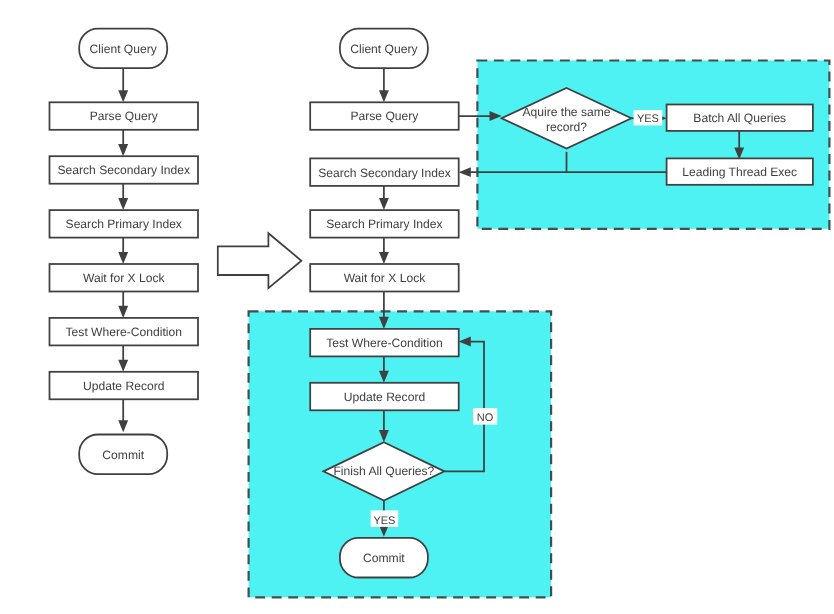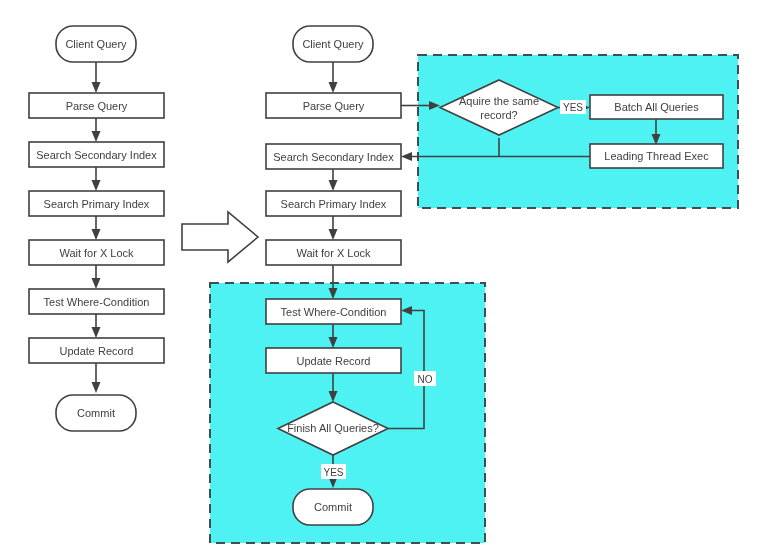--- a/index.html
+++ b/index.html
@@ -10,21 +10,21 @@
   }
   body {
     width: 758px;
     height: 558px;
     position: relative;
     overflow: hidden;
     font-family: "Liberation Sans", sans-serif;
   }
   #canvas {
     position: absolute;
-    left: 0; top: 0;
+    left: 16px; top: 0;
     width: 711px;
     height: 558px;
     text-decoration: underline;
   }
   .diagram-svg {
     position: absolute;
     left: 0; top: 0;
     width: 758px;
     height: 558px;
   }

